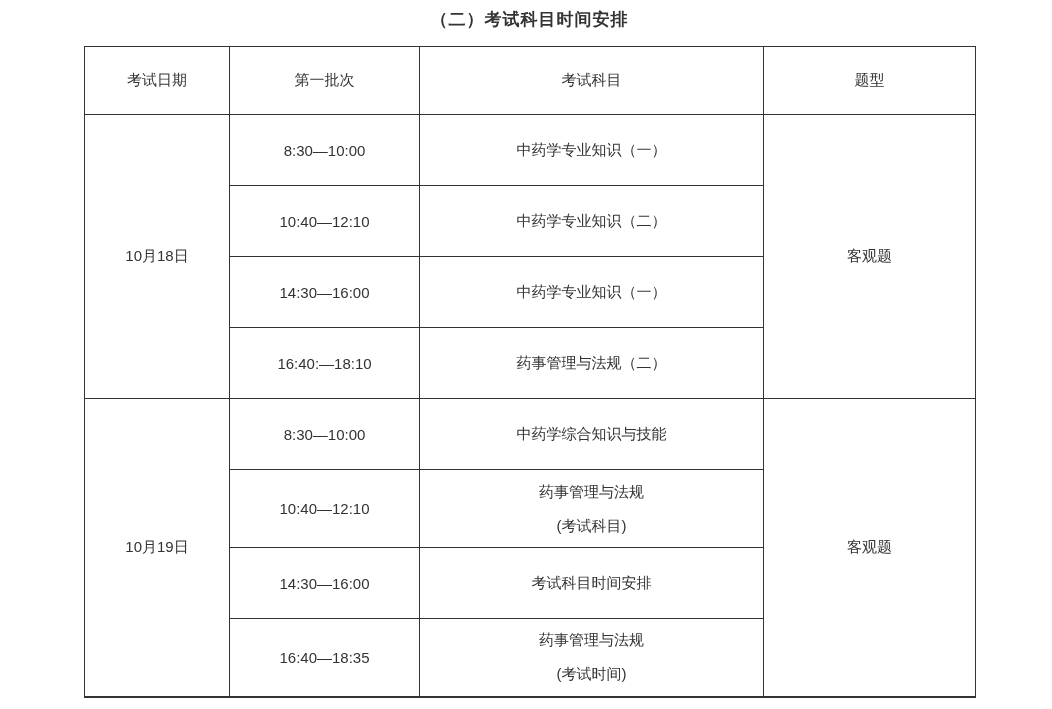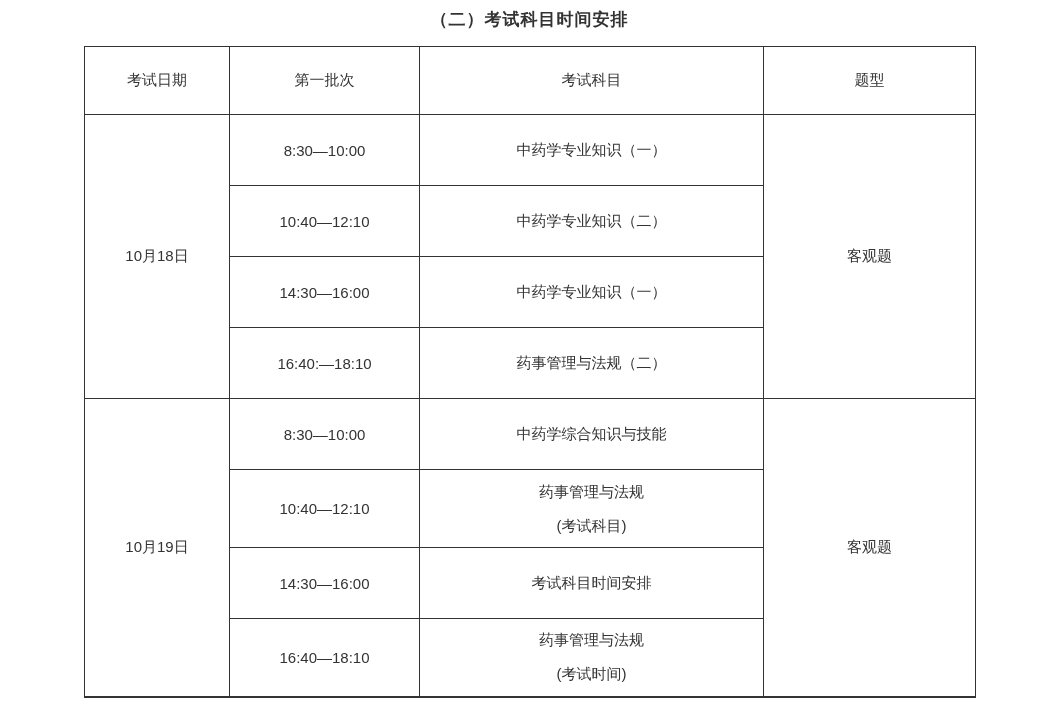--- a/index.html
+++ b/index.html
@@ -106,21 +106,21 @@
         <td>
           <div class="subj-line">药事管理与法规</div>
           <div class="subj-line">(考试科目)</div>
         </td>
       </tr>
       <tr>
         <td>14:30—16:00</td>
         <td>考试科目时间安排</td>
       </tr>
       <tr class="tall">
-        <td>16:40—18:10</td>
+        <td>16:40—18:35</td>
         <td>
           <div class="subj-line">药事管理与法规</div>
           <div class="subj-line">(考试时间)</div>
         </td>
       </tr>
     </tbody>
   </table>
 
 </div>
 

